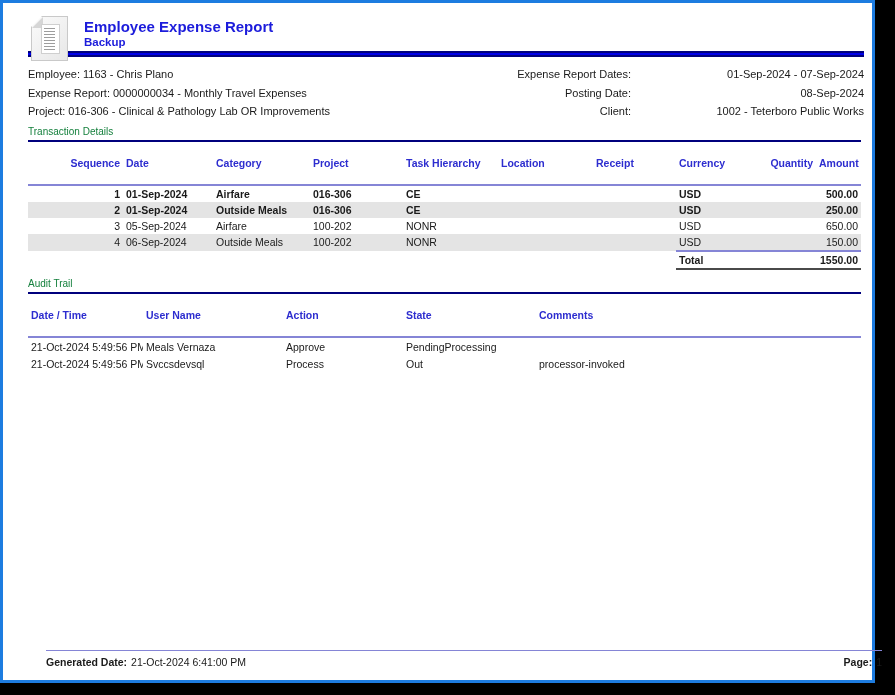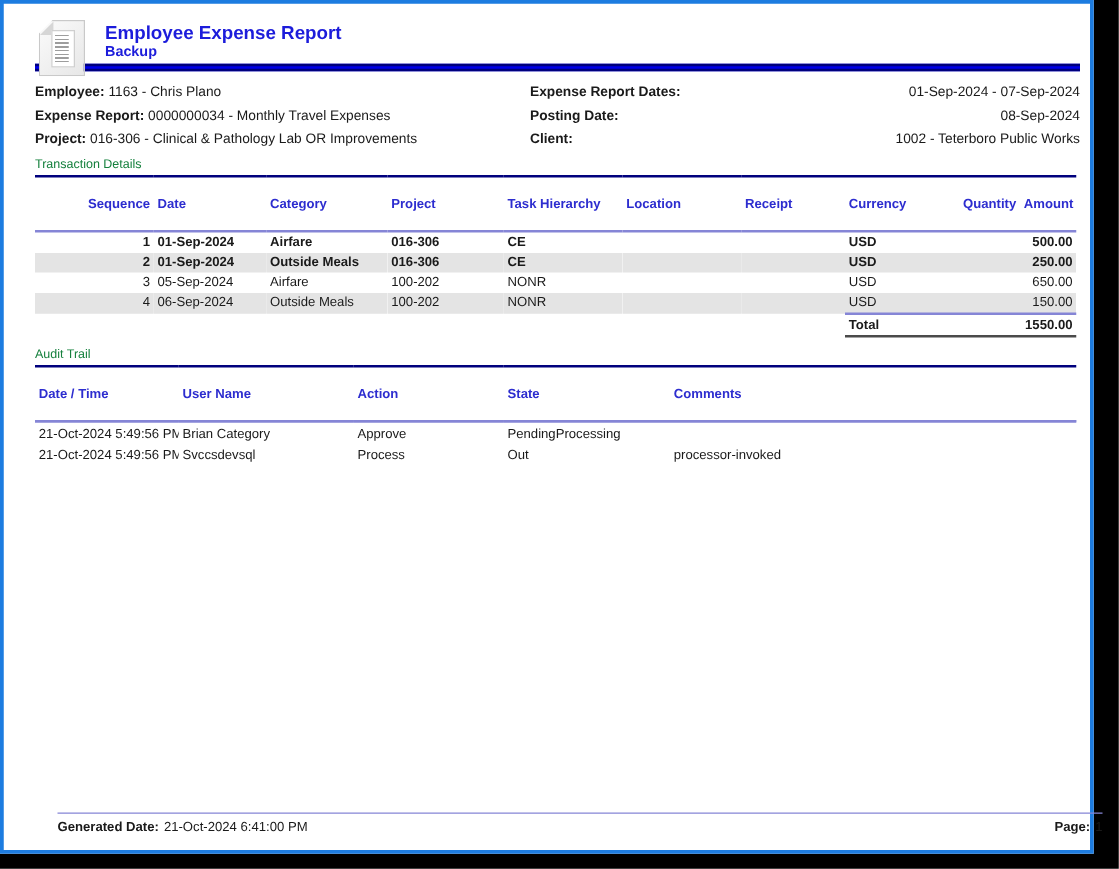--- a/index.html
+++ b/index.html
@@ -44,23 +44,23 @@
   .report-subtitle{font-size:11.5px;font-weight:bold;color:var(--accent-blue);line-height:15px;}
 
   
   .double-rule{height:6px;background:var(--bright-blue-line);
     border-top:2px solid var(--navy-line);border-bottom:2px solid var(--navy-line);
     margin-top:1px;}
 
   
   .info{display:flex;justify-content:space-between;margin-top:8px;font-size:11px;}
   .info-left .info-row{line-height:18.5px;}
-  .info-label{font-weight:bold;}
+  .info-label{font-weight:normal;}
   .info-right{display:grid;grid-template-columns:auto 233px;width:440px;}
-  .info-right .info-label{line-height:18.5px;}
+  .info-right .info-label{text-align:right;line-height:18.5px;}
   .info-right .info-value{text-align:right;line-height:18.5px;}
 
   
   .section-title{font-size:10px;font-weight:normal;color:#15803d;margin:5px 0 3px 0;}
 
   table{width:833px;border-collapse:collapse;table-layout:fixed;font-size:10.5px;}
   thead th{color:var(--header-text-blue);font-weight:bold;text-align:left;
     padding:15px 3px;height:15px;
     border-top:2px solid var(--navy-line);
     border-bottom:2px solid var(--purple-line);}
@@ -228,21 +228,21 @@
           <th>Date / Time</th>
           <th>User Name</th>
           <th>Action</th>
           <th>State</th>
           <th>Comments</th>
         </tr>
       </thead>
       <tbody id="audit-body">
           <tr>
             <td>21-Oct-2024 5:49:56 PM</td>
-            <td>Brian Category</td>
+            <td>Meals Vernaza</td>
             <td>Approve</td>
             <td>PendingProcessing</td>
             <td></td>
           </tr>
           <tr>
             <td>21-Oct-2024 5:49:56 PM</td>
             <td>Svccsdevsql</td>
             <td>Process</td>
             <td>Out</td>
             <td>processor-invoked</td>

